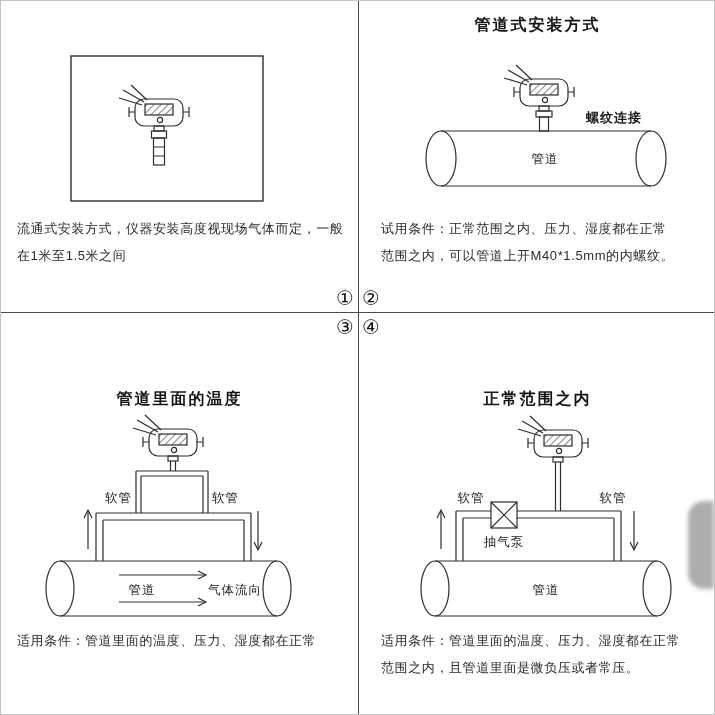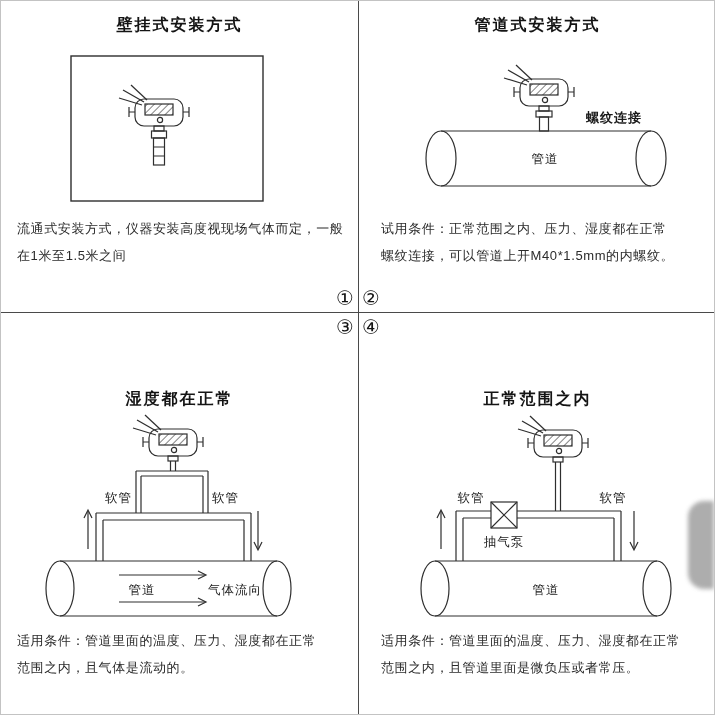--- a/index.html
+++ b/index.html
@@ -39,21 +39,20 @@
 
   <div class="divider-h"></div>
   <div class="divider-v"></div>
 
   <span class="circ" style="left:335px;top:287px">①</span>
   <span class="circ" style="left:361px;top:287px">②</span>
   <span class="circ" style="left:335px;top:316px">③</span>
   <span class="circ" style="left:361px;top:316px">④</span>
 
   <section class="quad q-tl q-top">
-    <h2 class="qtitle">壁挂式安装方式</h2>
     <svg class="diagram" width="357" height="312" viewBox="0 0 357 312">
       <defs>
         <pattern id="h1" width="5" height="5" patternUnits="userSpaceOnUse" patternTransform="rotate(45)">
           <line x1="0" y1="0" x2="0" y2="5" stroke="#2e2e2e" stroke-width="1.2"></line>
         </pattern>
       </defs>
       <rect class="ln wall" x="70" y="55" width="192" height="145"></rect>
       <g class="ln device-slot" transform="translate(158,112)">
           <path d="M-15,-11 L-36,-23"></path>
           <path d="M-12,-13 L-28,-28"></path>
@@ -103,26 +102,26 @@
       <g class="ln">
         <path d="M82,130 H292 M82,185 H292"></path>
         <ellipse cx="82" cy="157.5" rx="15" ry="27.5"></ellipse>
         <ellipse cx="292" cy="157.5" rx="15" ry="27.5"></ellipse>
       </g>
       <text class="slabel boldlabel" x="227" y="121">螺纹连接</text>
       <text class="slabel" x="186" y="162" text-anchor="middle">管道</text>
     </svg>
     <div class="desc desc-l22">
       <div>试用条件：正常范围之内、压力、湿度都在正常</div>
-      <div>螺纹连接，可以管道上开M40*1.5mm的内螺纹。</div>
+      <div>范围之内，可以管道上开M40*1.5mm的内螺纹。</div>
     </div>
   </section>
 
   <section class="quad q-bl q-bot">
-    <h2 class="qtitle">湿度都在正常</h2>
+    <h2 class="qtitle">管道里面的温度</h2>
     <svg class="diagram" width="357" height="403" viewBox="0 0 357 403">
       <defs>
         <pattern id="h3" width="5" height="5" patternUnits="userSpaceOnUse" patternTransform="rotate(45)">
           <line x1="0" y1="0" x2="0" y2="5" stroke="#2e2e2e" stroke-width="1.2"></line>
         </pattern>
       </defs>
       <g class="ln device-slot" transform="translate(172,130)">
           <path d="M-15,-11 L-36,-23"></path>
           <path d="M-12,-13 L-28,-28"></path>
           <path d="M-17,-8 L-40,-15"></path>
@@ -161,21 +160,20 @@
         <path d="M118,289 H204"></path>
         <path d="M197,285 L205,289 L197,293"></path>
       </g>
       <text class="slabel" x="131" y="189" text-anchor="end">软管</text>
       <text class="slabel" x="211" y="189" text-anchor="start">软管</text>
       <text class="slabel" x="141" y="281" text-anchor="middle">管道</text>
       <text class="slabel" x="234" y="281" text-anchor="middle">气体流向</text>
     </svg>
     <div class="desc desc-l16">
       <div>适用条件：管道里面的温度、压力、湿度都在正常</div>
-      <div>范围之内，且气体是流动的。</div>
     </div>
   </section>
 
   <section class="quad q-br q-bot">
     <h2 class="qtitle">正常范围之内</h2>
     <svg class="diagram" width="357" height="403" viewBox="0 0 357 403">
       <defs>
         <pattern id="h4" width="5" height="5" patternUnits="userSpaceOnUse" patternTransform="rotate(45)">
           <line x1="0" y1="0" x2="0" y2="5" stroke="#2e2e2e" stroke-width="1.2"></line>
         </pattern>

